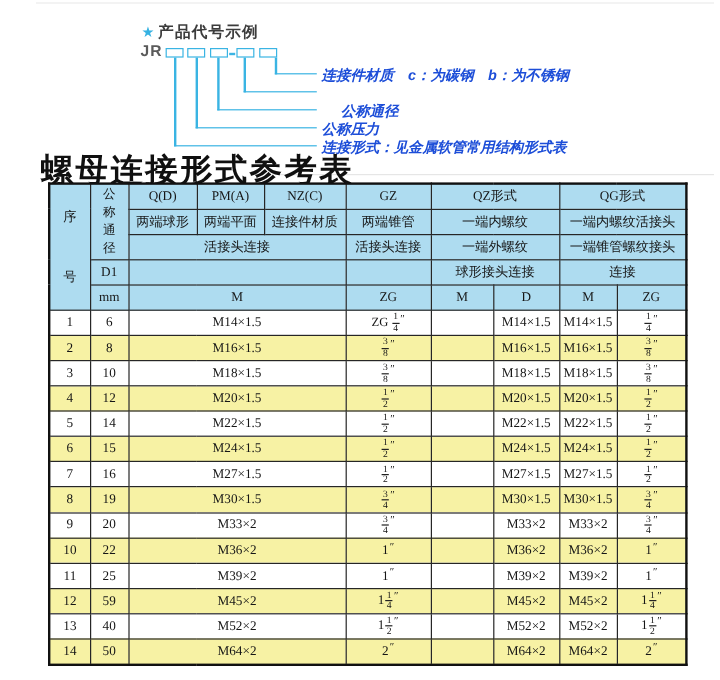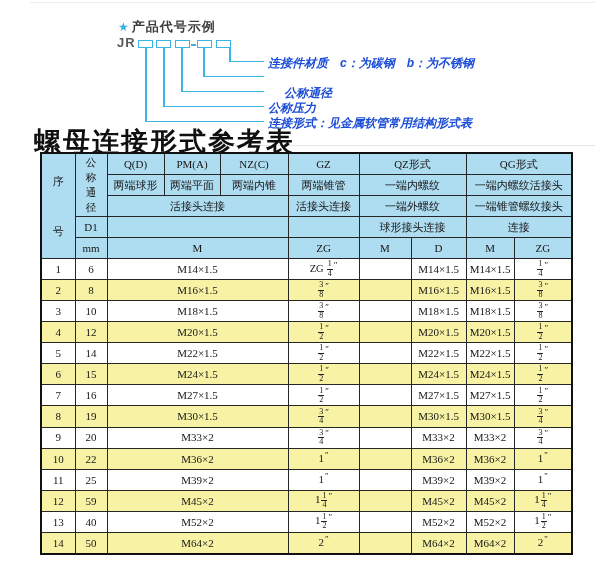--- a/index.html
+++ b/index.html
@@ -123,21 +123,21 @@
       <td class="hd">Q(D)</td>
       <td class="hd">PM(A)</td>
       <td class="hd">NZ(C)</td>
       <td class="hd">GZ</td>
       <td class="hd" colspan="2">QZ形式</td>
       <td class="hd" colspan="2">QG形式</td>
     </tr>
     <tr>
       <td class="hd">两端球形</td>
       <td class="hd">两端平面</td>
-      <td class="hd">两端内锥</td>
+      <td class="hd">连接件材质</td>
       <td class="hd">两端锥管</td>
       <td class="hd" colspan="2">一端内螺纹</td>
       <td class="hd" colspan="2">一端内螺纹活接头</td>
     </tr>
     <tr>
       <td class="hd" colspan="3">活接头连接</td>
       <td class="hd">活接头连接</td>
       <td class="hd" colspan="2">一端外螺纹</td>
       <td class="hd" colspan="2">一端锥管螺纹接头</td>
     </tr>

